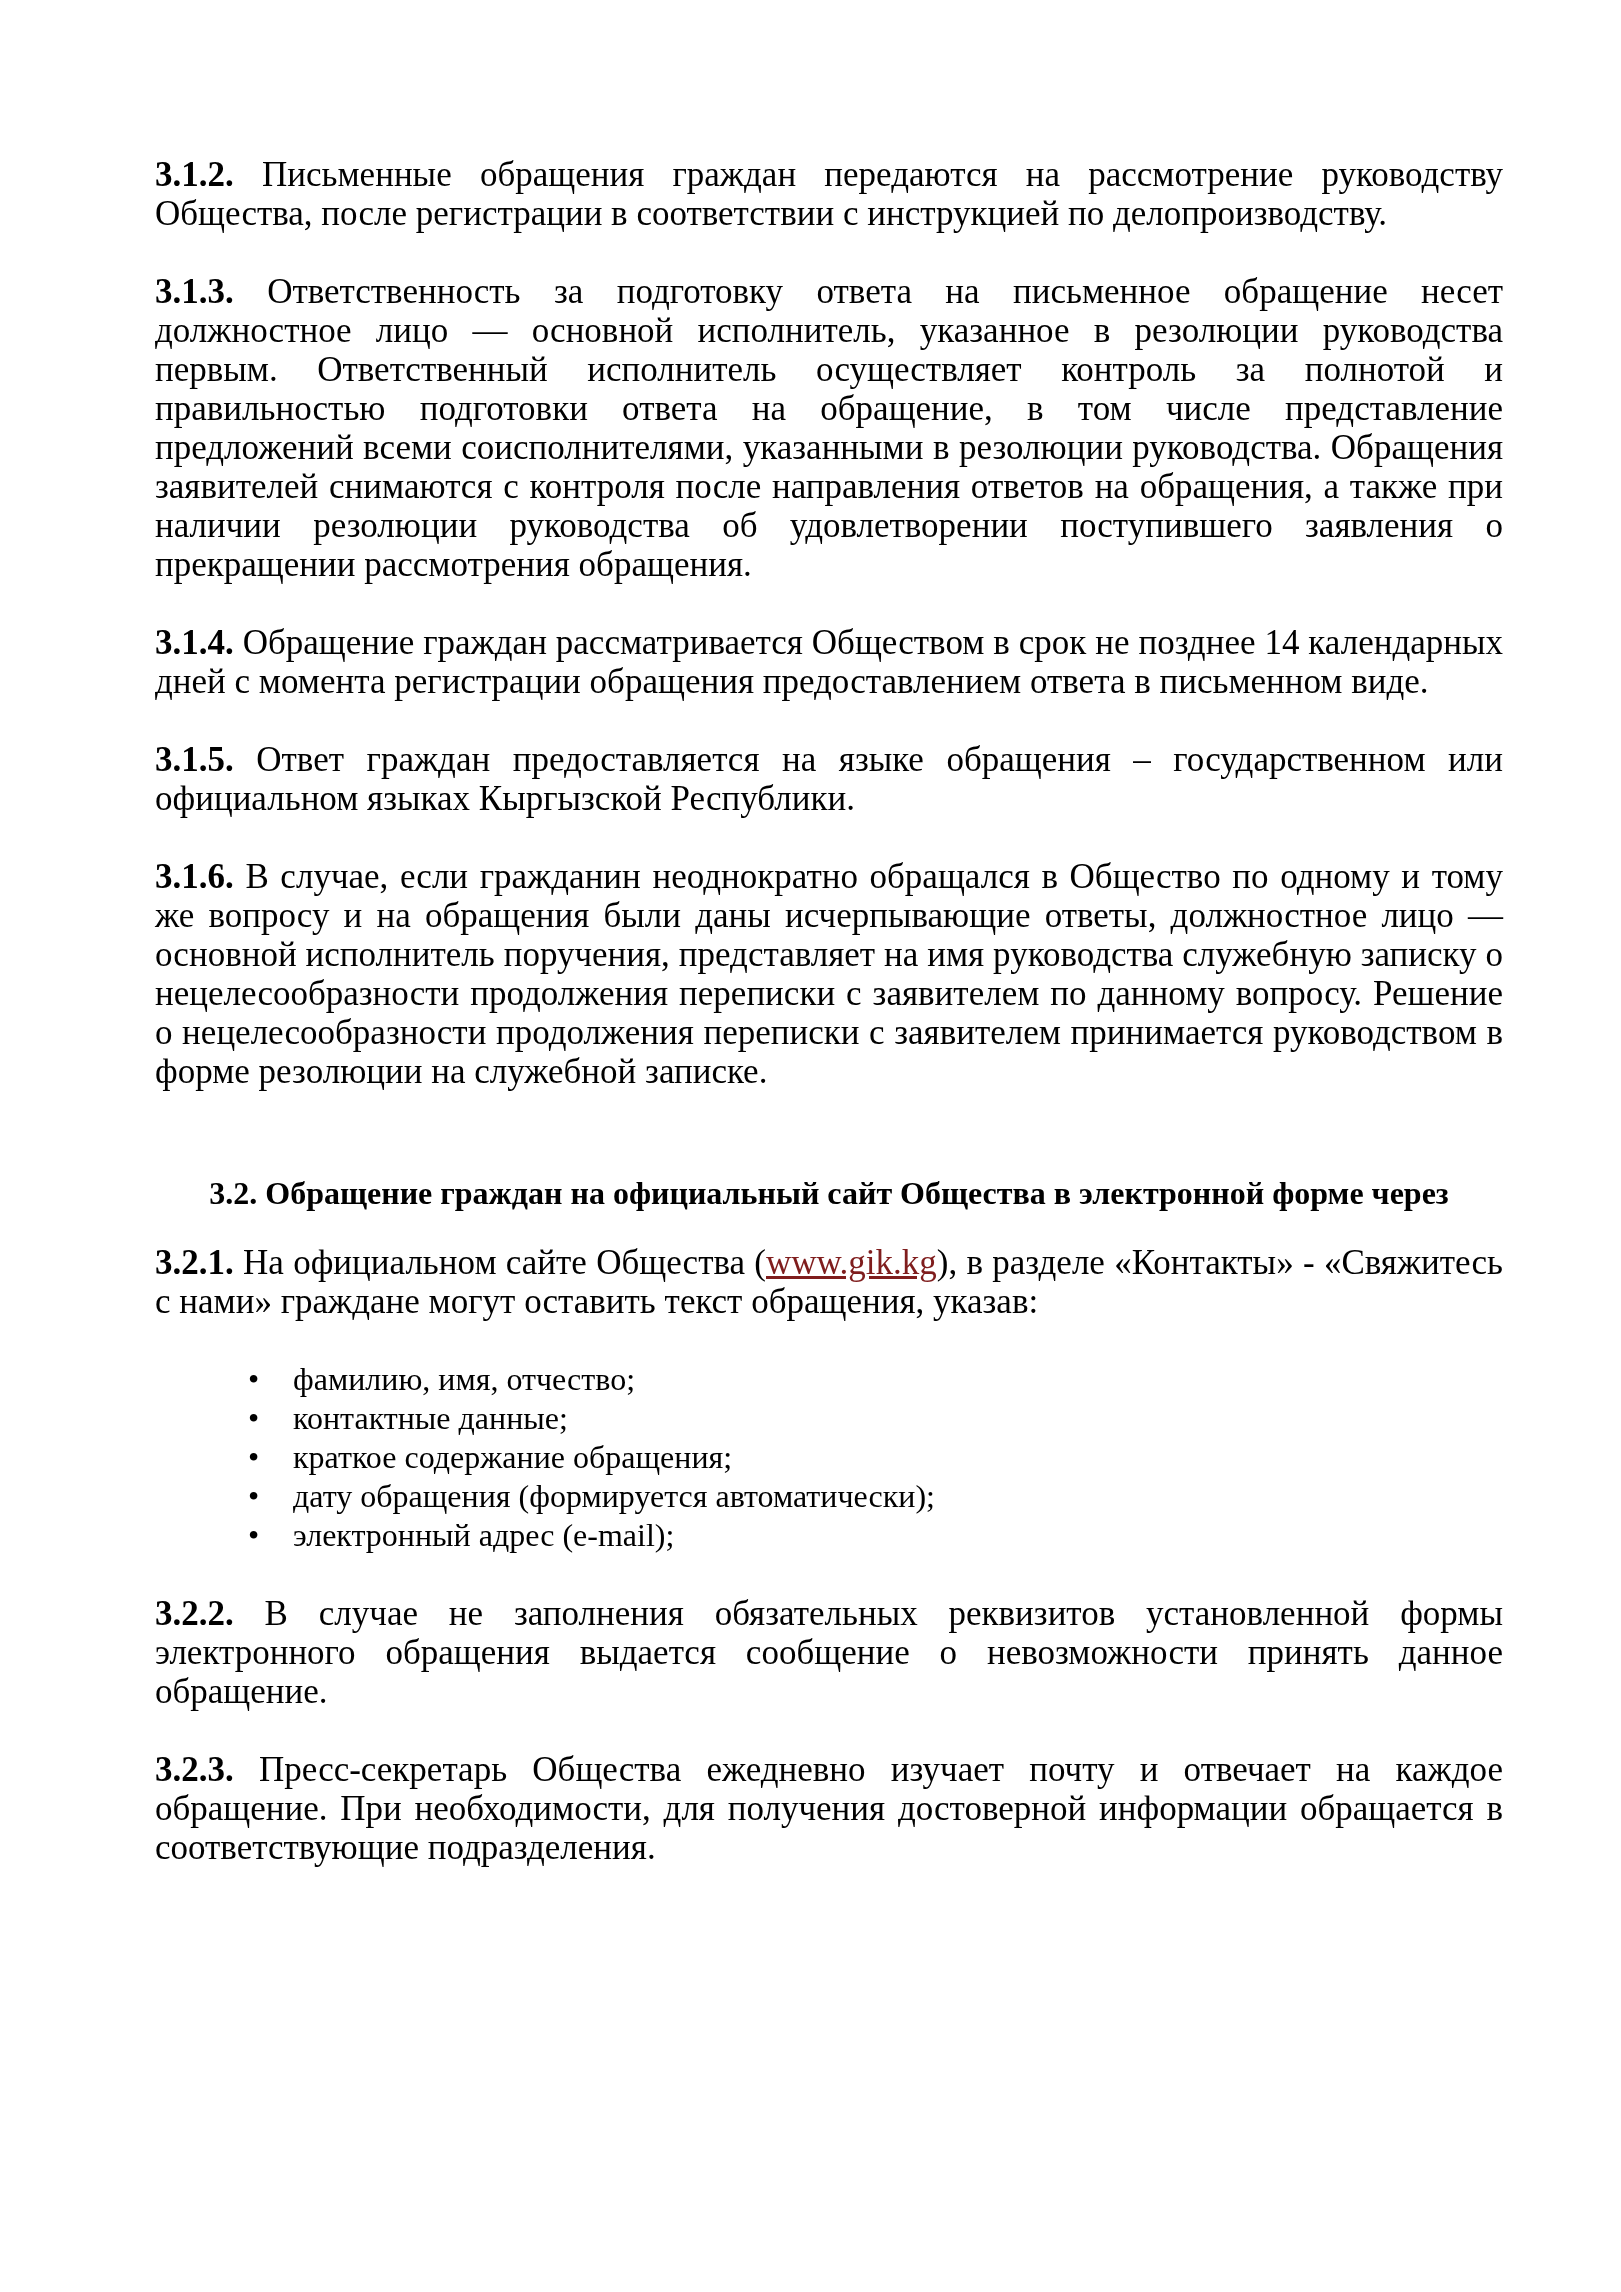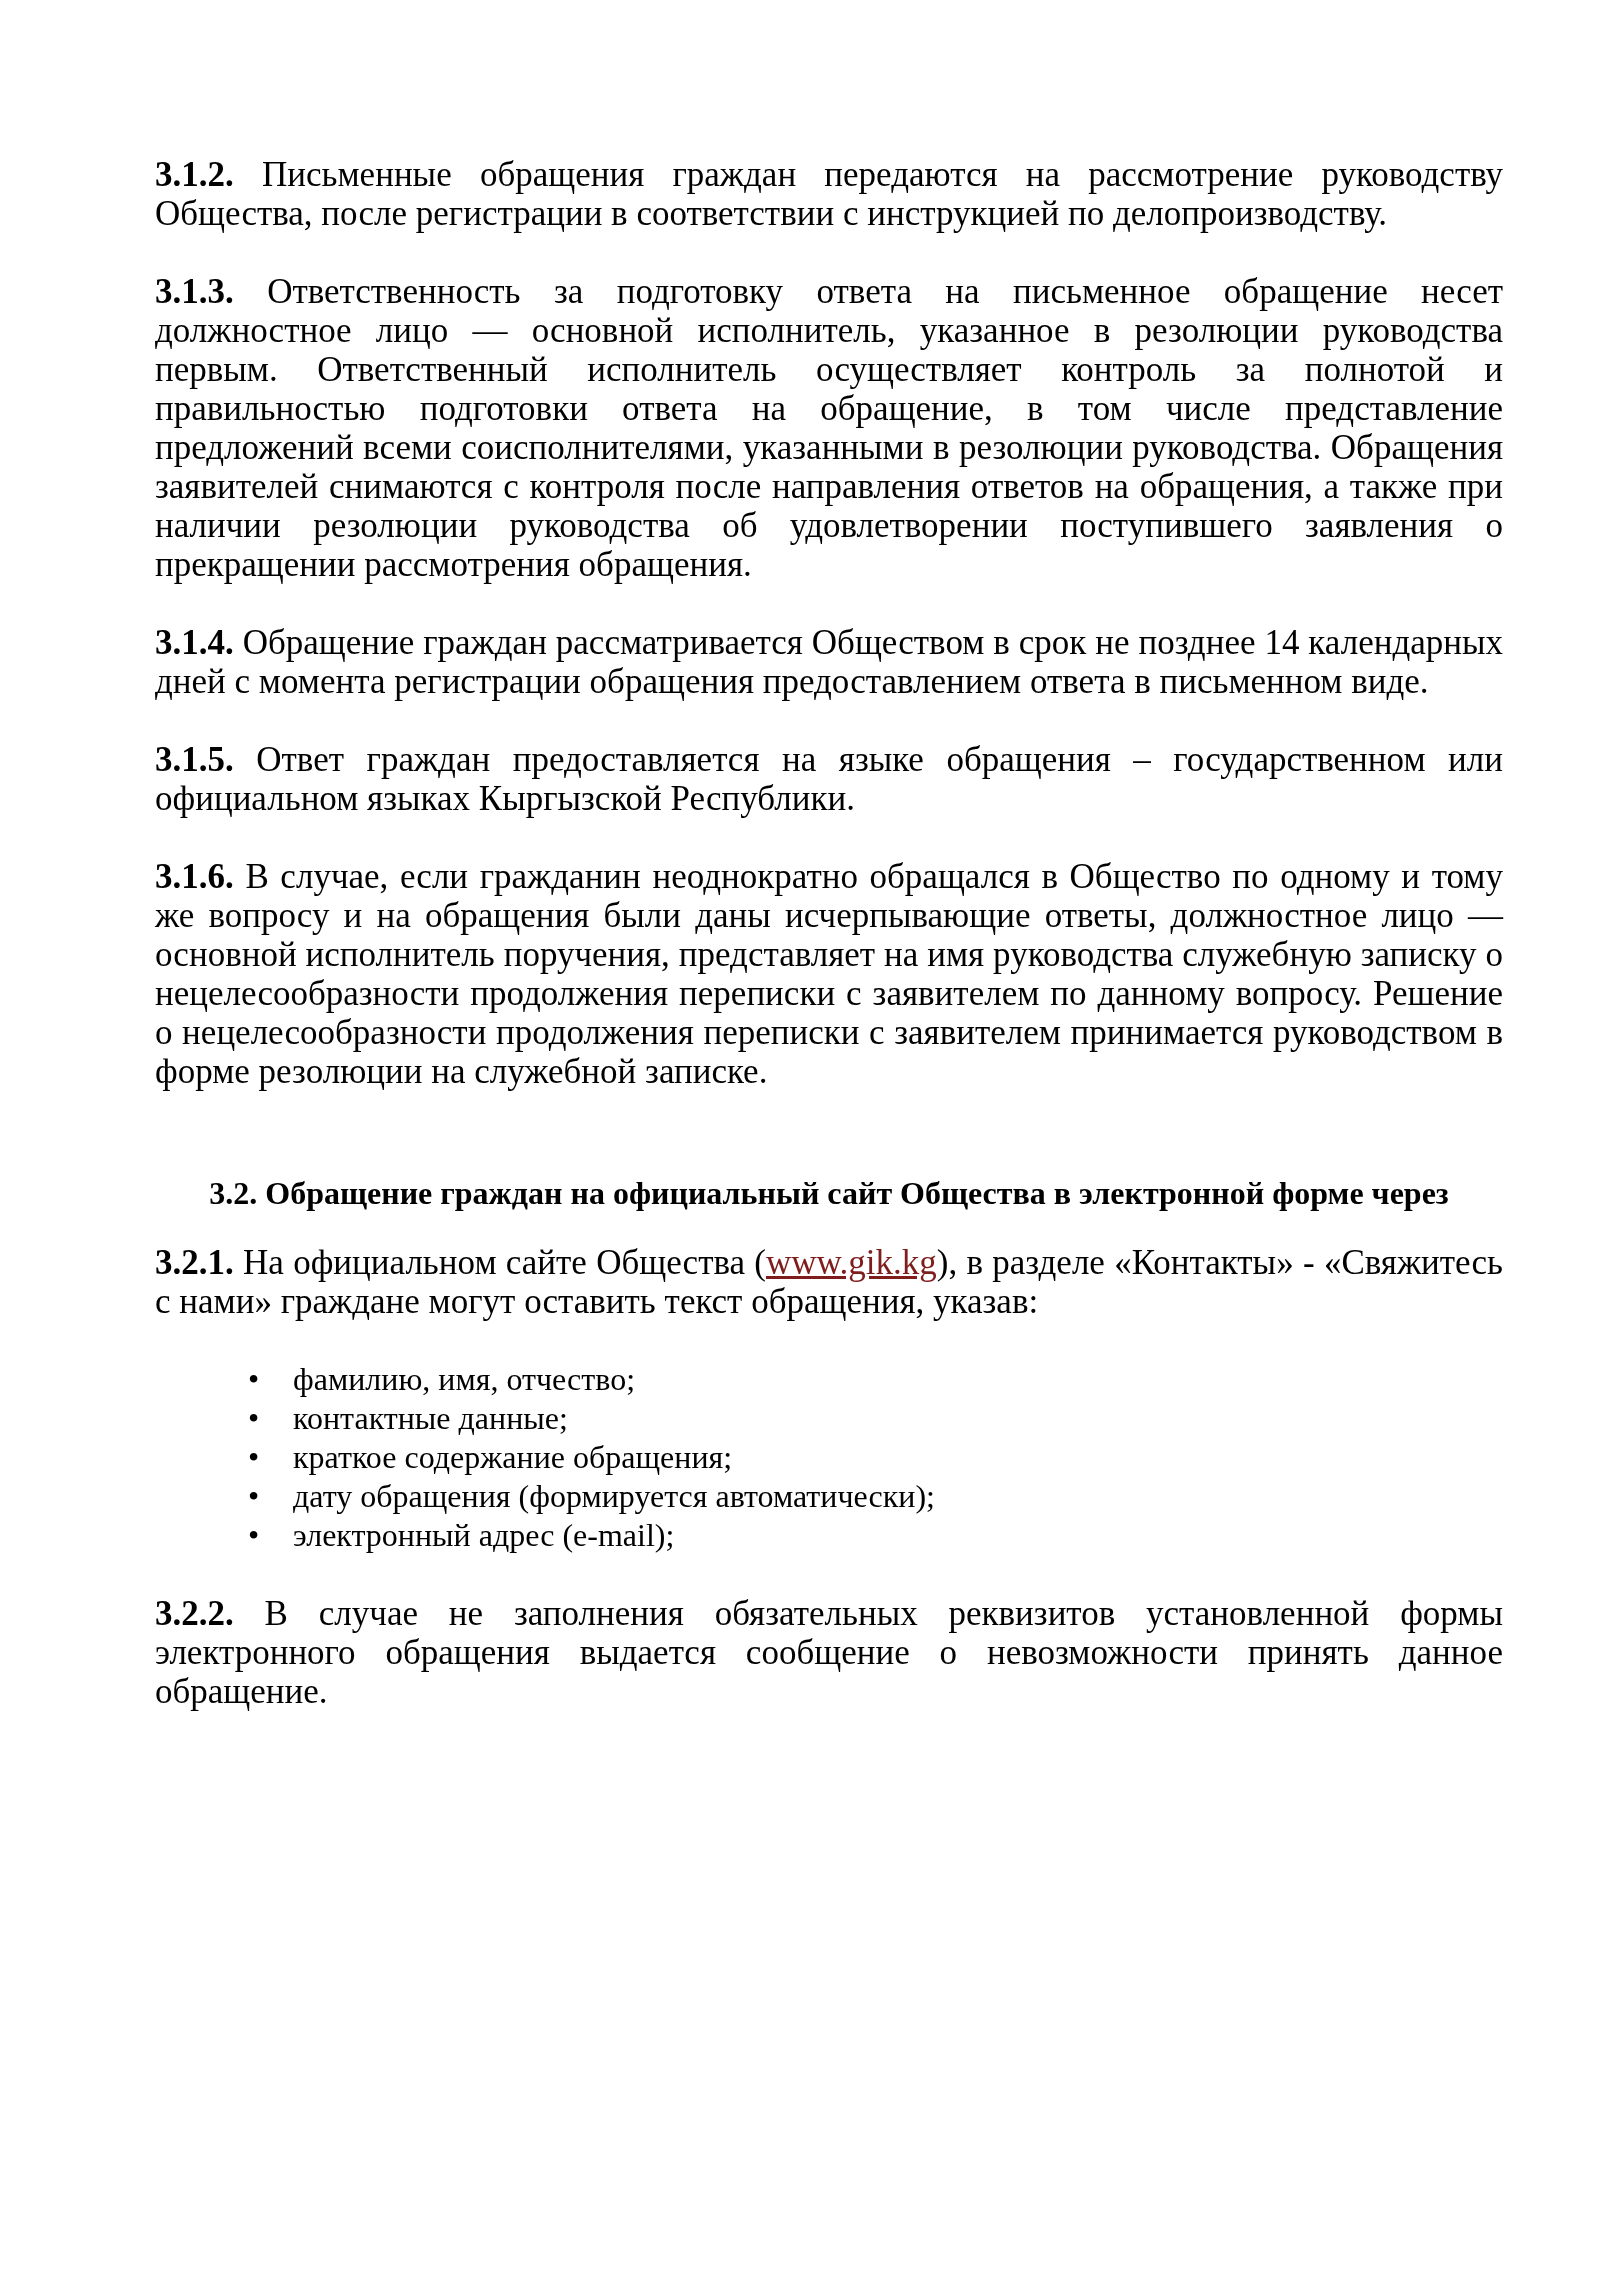--- a/index.html
+++ b/index.html
@@ -80,16 +80,17 @@
     <ul class="bullet-list">
       <li class="bullet-item"><span class="bullet-marker">•</span><span>фамилию, имя, отчество;</span></li>
       <li class="bullet-item"><span class="bullet-marker">•</span><span>контактные данные;</span></li>
       <li class="bullet-item"><span class="bullet-marker">•</span><span>краткое содержание обращения;</span></li>
       <li class="bullet-item"><span class="bullet-marker">•</span><span>дату обращения (формируется автоматически);</span></li>
       <li class="bullet-item"><span class="bullet-marker">•</span><span>электронный адрес (e-mail);</span></li>
     </ul>
 
     <p class="para"><span class="clause-num">3.2.2.</span> <span>В случае не заполнения обязательных реквизитов установленной формы электронного обращения выдается сообщение о невозможности принять данное обращение.</span></p>
 
+    <p class="para"><span class="clause-num">3.2.3.</span> <span>Пресс-секретарь Общества ежедневно изучает почту и отвечает на каждое обращение. При необходимости, для получения достоверной информации обращается в соответствующие подразделения.</span></p>
 
   </div>
 </div>
 
 
 </body></html>

